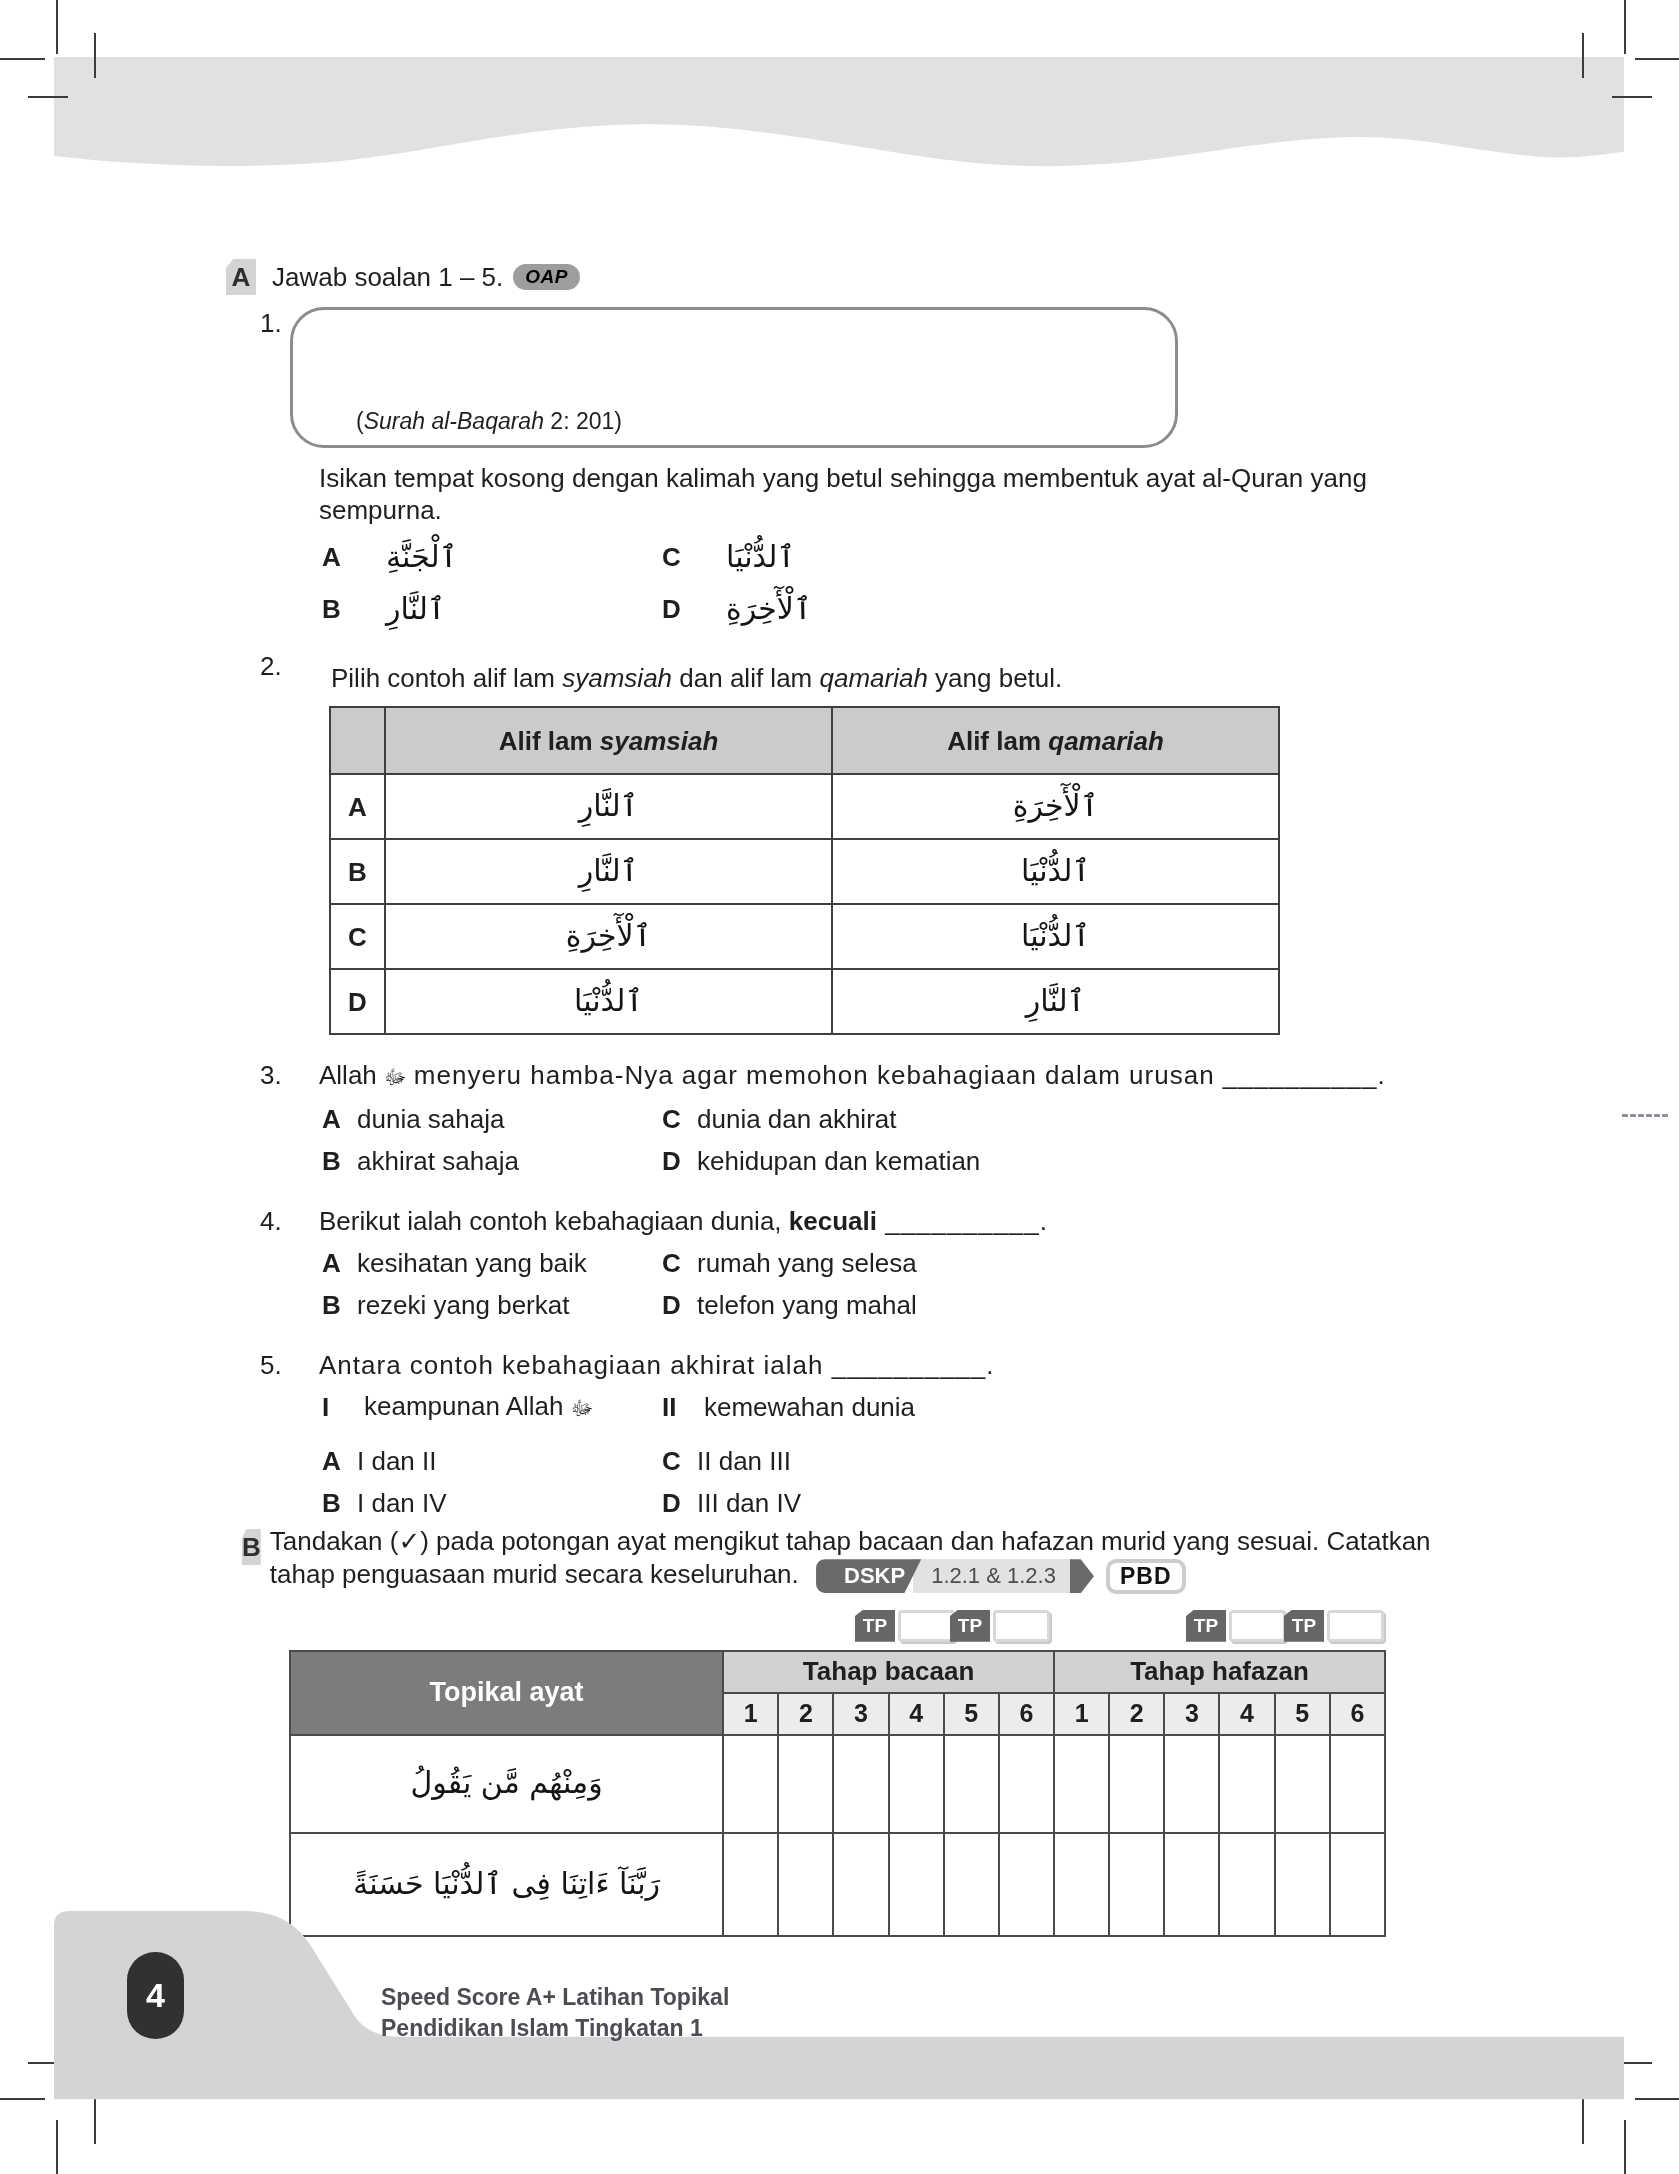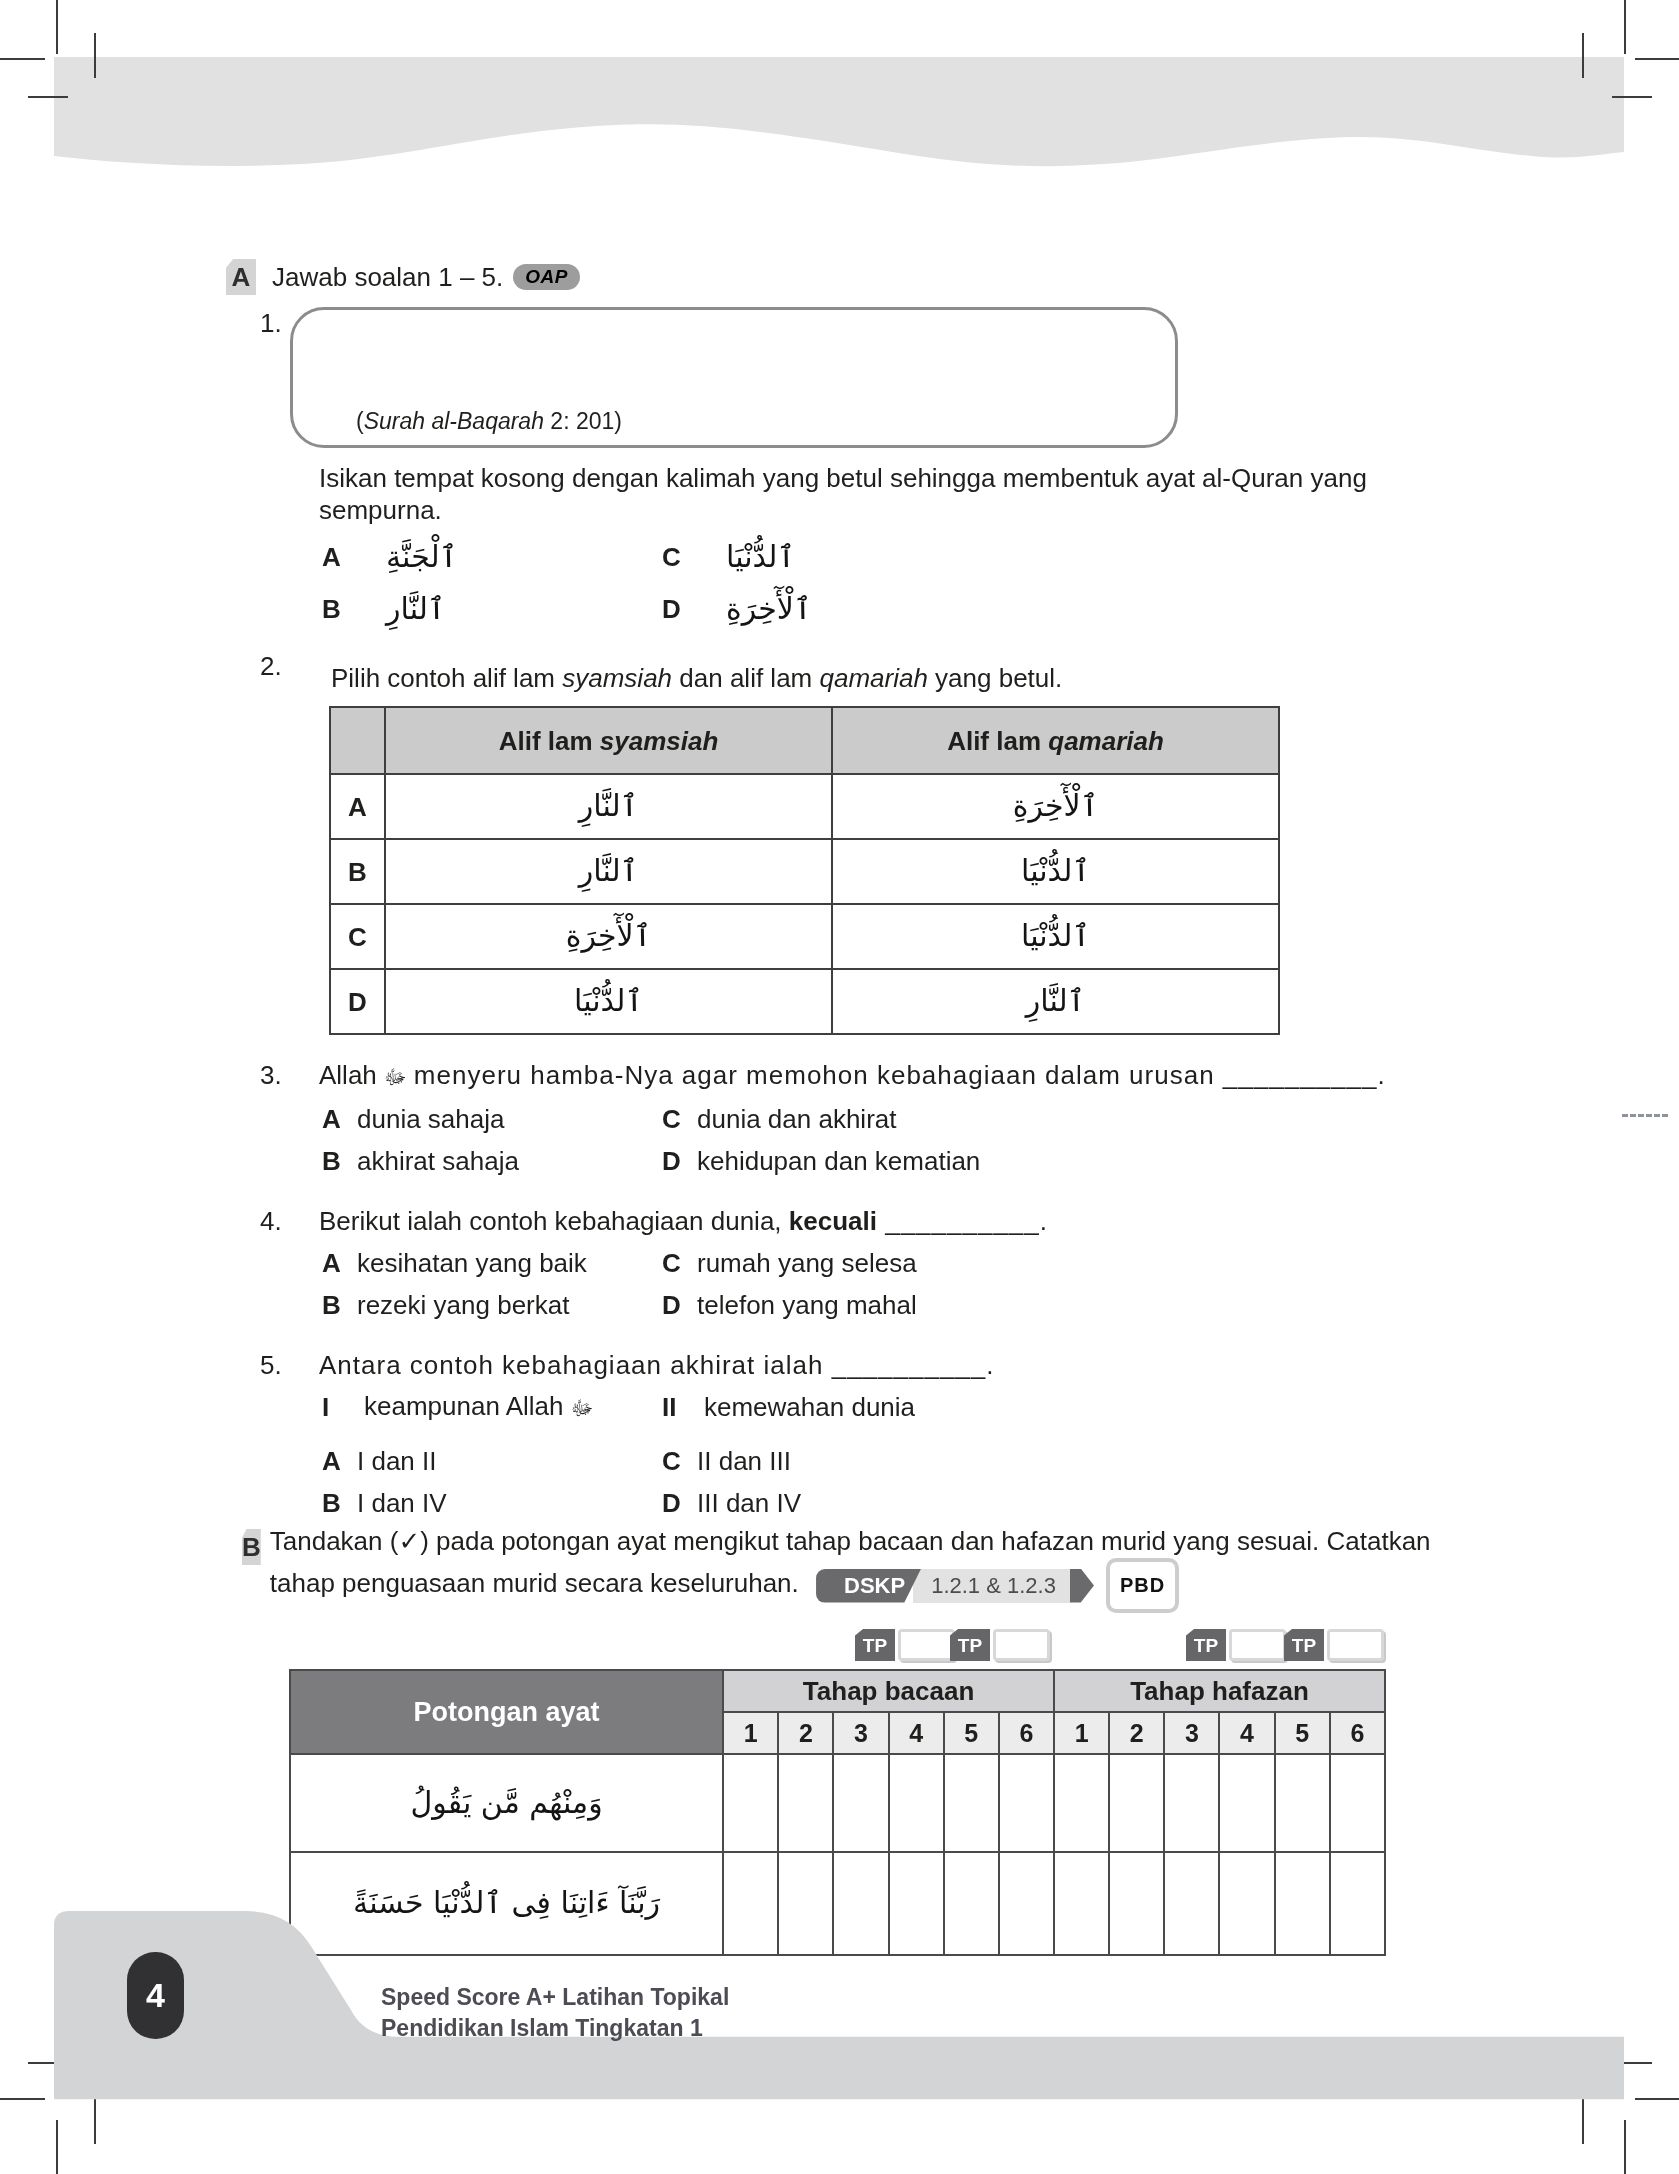--- a/index.html
+++ b/index.html
@@ -56,21 +56,21 @@
   .b-head .sec-badge{margin-left:16px;margin-top:4px;}
   .b-text{margin-left:9px;white-space:nowrap;}
   .badge-row{display:inline-flex;align-items:center;vertical-align:middle;margin-left:10px;}
   .dskp-dark{background:#6a6a6c;color:#fff;font-weight:bold;font-size:22px;line-height:34px;
              padding:0 16px 0 28px;border-radius:9px 0 0 9px;
              clip-path:polygon(0 0,100% 0,84% 100%,0 100%);}
   .dskp-light{background:#e2e2e2;color:#4c4c4c;font-size:22px;line-height:34px;padding:0 14px 0 18px;margin-left:-8px;}
   .dskp-tail{width:24px;height:34px;background:#6a6a6c;
              clip-path:polygon(0 0,45% 0,100% 50%,45% 100%,0 100%);}
   .pbd{margin-left:12px;border:4px solid #cdcdcd;border-radius:10px;background:#fff;color:#121212;
-       font-weight:800;font-size:20px;line-height:27px;padding:10px 10px;letter-spacing:1px;}
+       font-weight:800;font-size:23px;line-height:27px;padding:0 10px;letter-spacing:1px;}
 
   .tp-row{position:relative;height:34px;margin-left:63px;margin-top:16px;}
   .tp-group{position:absolute;top:0;display:flex;}
   .tp-tag{width:40px;height:32px;background:#666668;color:#fff;font-weight:bold;font-size:19px;
           display:flex;align-items:center;justify-content:center;
           clip-path:polygon(20% 0,100% 0,100% 100%,0 100%,0 20%);}
   .tp-box{width:51px;height:26px;background:#fff;border:3px solid #d8d8d8;border-radius:4px;
           margin-left:3px;box-shadow:2px 2px 0 #c9c9c9;}
 
   table.btable{border-collapse:collapse;margin-left:63px;margin-top:6px;width:1097px;table-layout:fixed;}
@@ -327,21 +327,21 @@
           <col style="width:55px;">
         <col style="width:55px;">
           <col style="width:55px;">
           <col style="width:55px;">
           <col style="width:55px;">
           <col style="width:55px;">
           <col style="width:55px;">
       </colgroup>
       <tbody>
           <tr>
-        <th class="potongan" rowspan="2">Potongan ayat</th>
+        <th class="potongan" rowspan="2">Topikal ayat</th>
         <th class="group" colspan="6">Tahap bacaan</th>
         <th class="group" colspan="6">Tahap hafazan</th>
       </tr>
       <tr>
         <th class="lvl">1</th>
         <th class="lvl">2</th>
         <th class="lvl">3</th>
         <th class="lvl">4</th>
         <th class="lvl">5</th>
         <th class="lvl">6</th>

